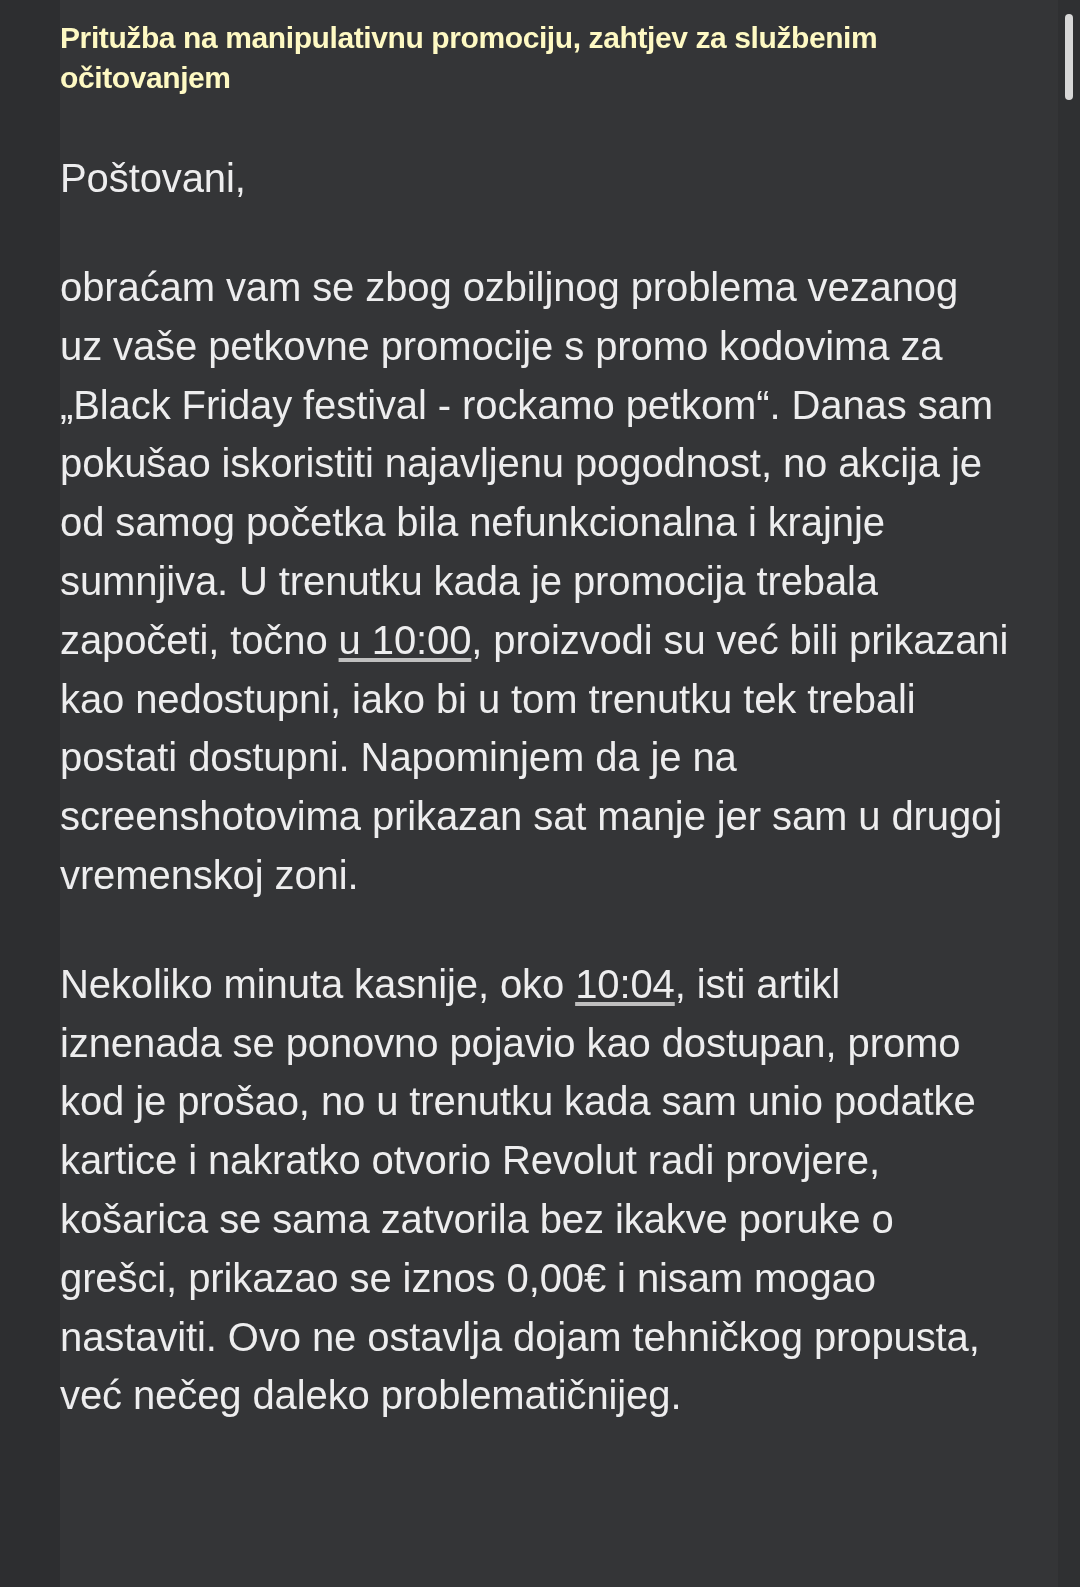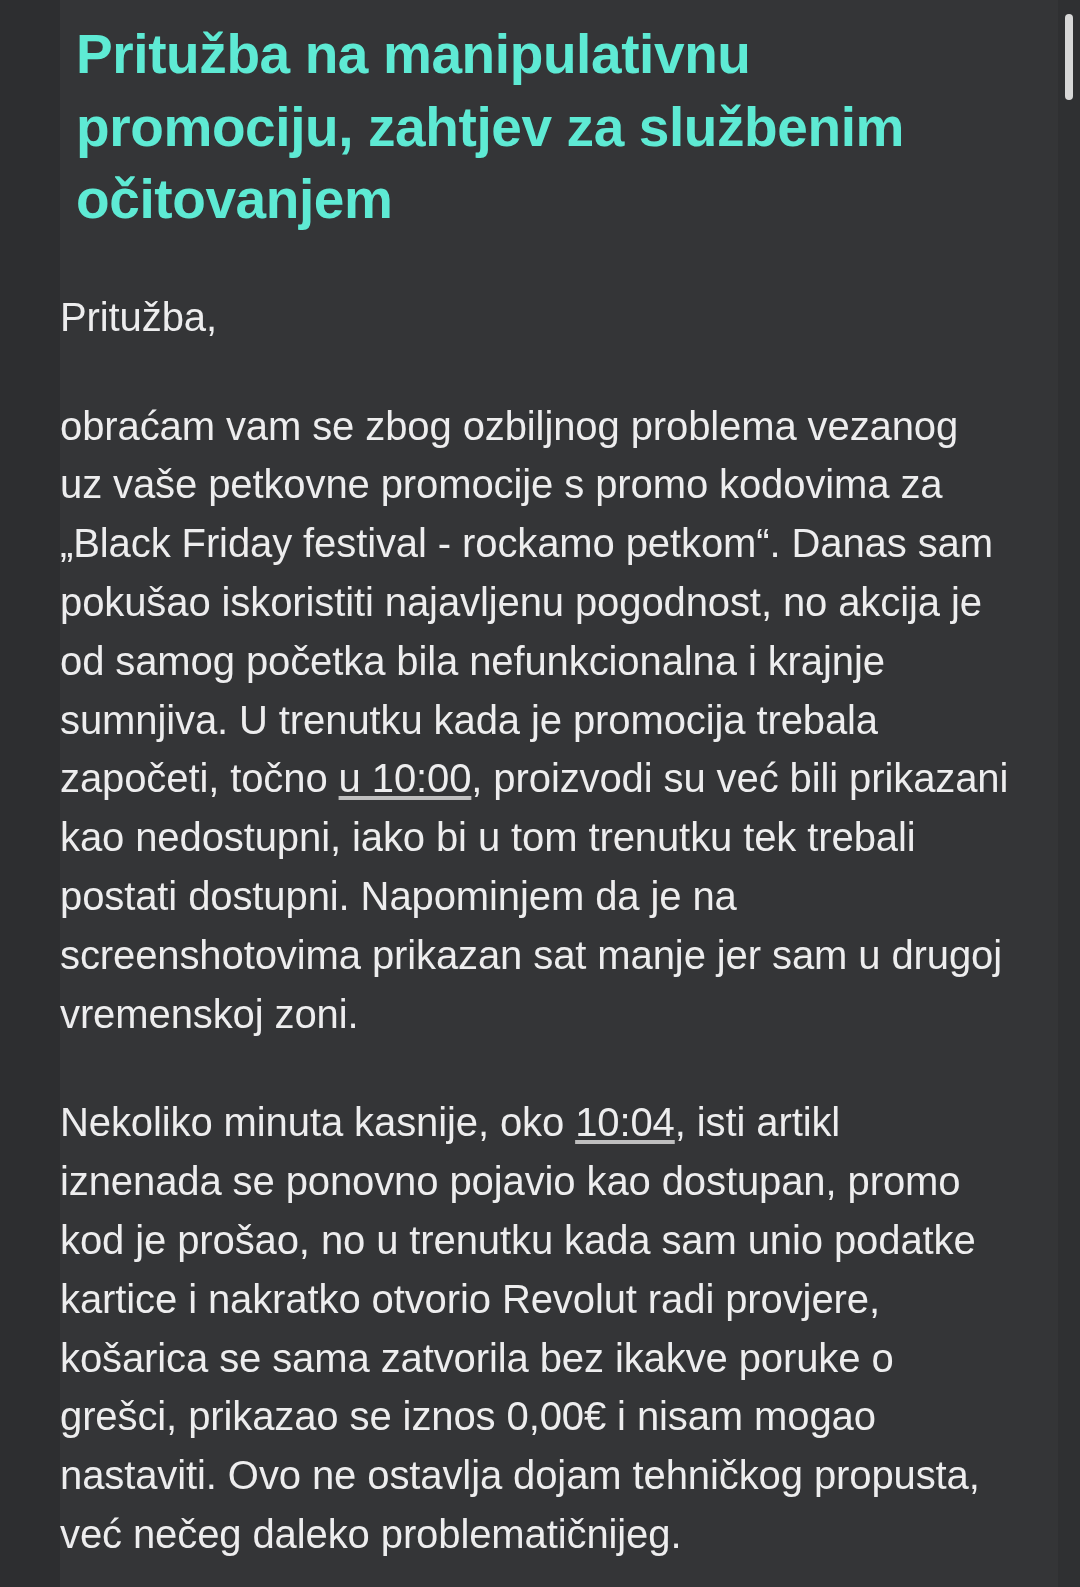--- a/index.html
+++ b/index.html
@@ -26,26 +26,26 @@
     flex: 0 0 60px;
     background: #2d2e30;
   }
   .content {
     flex: 1 1 auto;
     padding: 18px 70px 0 0;
     box-sizing: border-box;
     overflow: hidden;
   }
   .doc-title {
-    font-size: 55px;
+    font-size: 30px;
     line-height: 1.32;
     font-weight: bold;
     letter-spacing: -0.4px;
-    margin: 0 0 52px 16px;
-    color: #5eead4;
+    margin: 0 0 52px 0;
+    color: #fef9c3;
   }
   .doc-para {
     font-size: 40px;
     line-height: 1.47;
     margin: 0 0 50px 0;
     color: #ededee;
     letter-spacing: -0.1px;
   }
   .doc-para:last-child {
     margin-bottom: 4px;
@@ -78,21 +78,21 @@
 <body>
 
 <div class="page">
 
   <div class="left-gutter"></div>
 
   <div class="content">
 
     <h1 class="doc-title">Pritužba na manipulativnu promociju, zahtjev za službenim očitovanjem</h1>
 
-    <p class="doc-para">Pritužba,</p>
+    <p class="doc-para">Poštovani,</p>
 
     <p class="doc-para"><span>obraćam vam se zbog ozbiljnog problema vezanog uz vaše petkovne promocije s promo kodovima za „Black Friday festival - rockamo petkom“. Danas sam pokušao iskoristiti najavljenu pogodnost, no akcija je od samog početka bila nefunkcionalna i krajnje sumnjiva. U trenutku kada je promocija trebala započeti, točno </span><span class="u">u 10:00</span><span>, proizvodi su već bili prikazani kao nedostupni, iako bi u tom trenutku tek trebali postati dostupni. Napominjem da je na screenshotovima prikazan sat manje jer sam u drugoj vremenskoj zoni.</span></p>
 
     <p class="doc-para"><span>Nekoliko minuta kasnije, oko </span><span class="u">10:04</span><span>, isti artikl iznenada se ponovno pojavio kao dostupan, promo kod je prošao, no u trenutku kada sam unio podatke kartice i nakratko otvorio Revolut radi provjere, košarica se sama zatvorila bez ikakve poruke o grešci, prikazao se iznos 0,00€ i nisam mogao nastaviti. Ovo ne ostavlja dojam tehničkog propusta, već nečeg daleko problematičnijeg.</span></p>
 
   </div>
 
   <div class="scrollbar-track">
     <div class="scrollbar-thumb"></div>
   </div>

